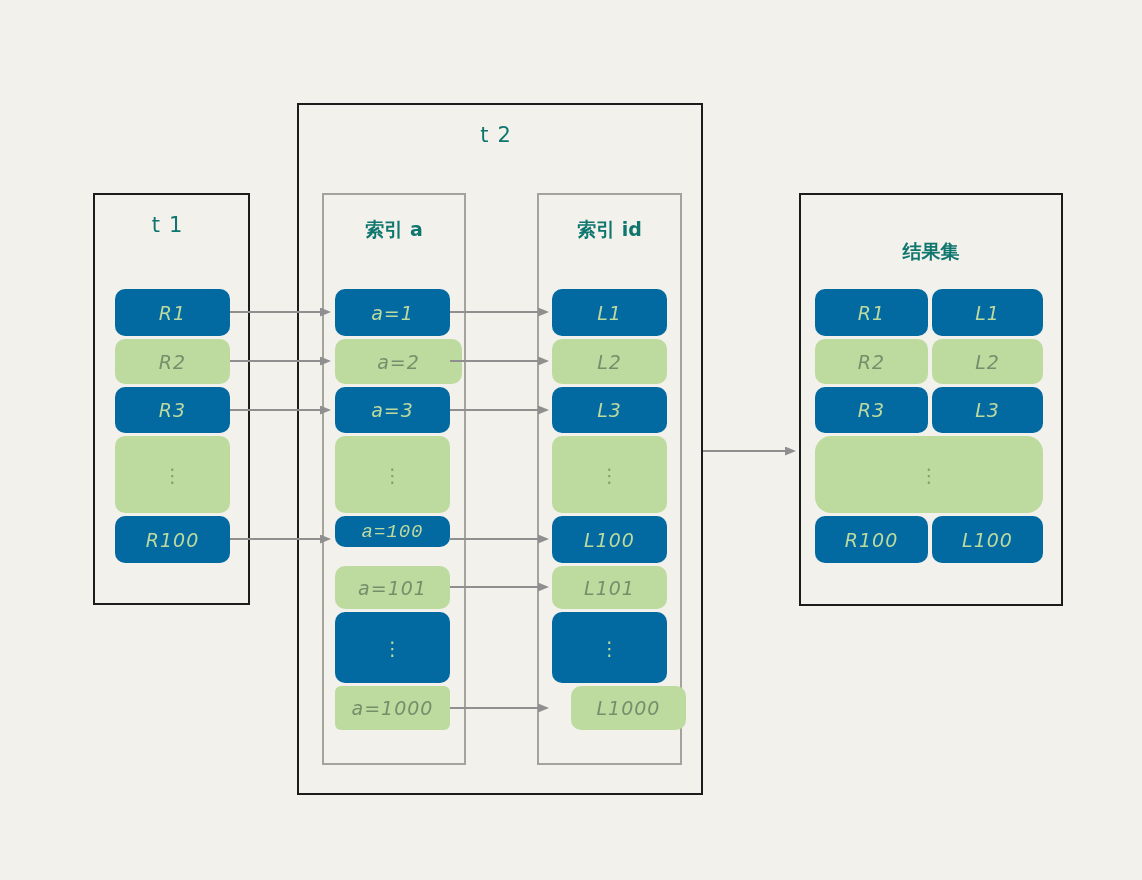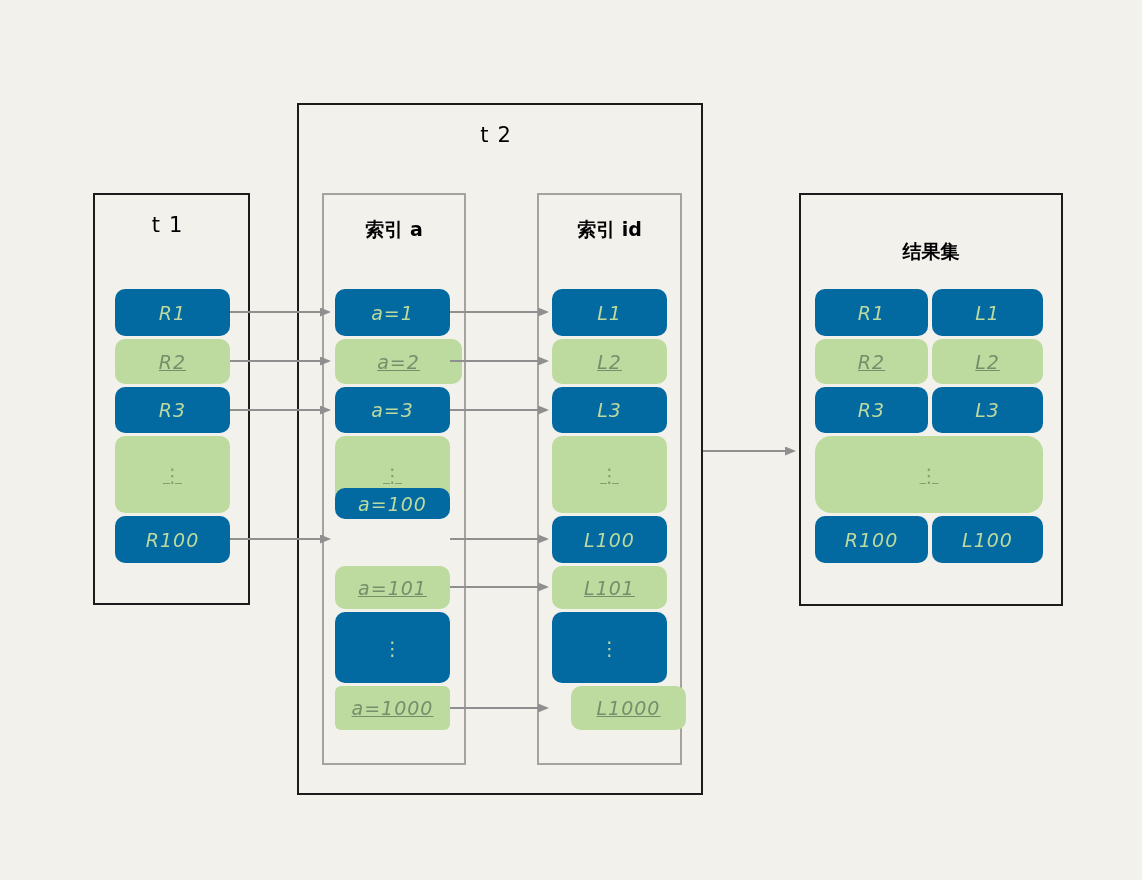--- a/index.html
+++ b/index.html
@@ -9,32 +9,32 @@
   }
   .frame{
     position:absolute;border:2px solid #1c1c1c;box-sizing:border-box;
     background:transparent;
   }
   .subframe{
     position:absolute;border:2px solid #a4a49c;box-sizing:border-box;
     background:transparent;
   }
   .frame-title,.subframe-title{
-    position:absolute;left:0;right:0;text-align:center;color:#000000;
+    position:absolute;left:0;right:0;text-align:center;color:#0f766e;
     font-size:21px;
   }
   .cjk-title{font-weight:600;font-size:19px;}
   .t-title{letter-spacing:9px;}
   .cell{
     position:absolute;border-radius:10px;box-sizing:border-box;
     display:flex;align-items:center;justify-content:center;
     font-style:italic;font-size:19px;letter-spacing:1px;
   }
   .cell.dark{background:#0369a1;color:#bcd99e;}
-  .cell.light{background:#bedb9f;color:#73906b;text-decoration:underline;}
+  .cell.light{background:#bedb9f;color:#73906b;}
   .cell.dots{font-style:normal;font-size:19px;letter-spacing:0;}
   .cell.dots.light{color:#7da171;}
   .cell.dots.dark{color:#bcd99e;}
   .wide{border-radius:16px;}
   svg.overlay{position:absolute;left:0;top:0;z-index:5;pointer-events:none;}
 </style>
 </head>
 <body>
 
 <div class="canvas">
@@ -80,21 +80,21 @@
     </div>
   <div class="cell light" style="left:335px;top:339px;width:127px;height:45px;">
       <span>a=2</span>
     </div>
   <div class="cell dark" style="left:335px;top:387px;width:115px;height:46px;">
       <span>a=3</span>
     </div>
   <div class="cell light dots" style="left:335px;top:436px;width:115px;height:77px;">
       <span>⋮</span>
     </div>
-  <div class="cell dark" style="left:335px;top:488px;width:115px;height:31px;">
+  <div class="cell dark" style="left:335px;top:516px;width:115px;height:31px;font-family:Liberation Mono, monospace;">
       <span>a=100</span>
     </div>
   <div class="cell light" style="left:335px;top:566px;width:115px;height:43px;">
       <span>a=101</span>
     </div>
   <div class="cell dark dots" style="left:335px;top:612px;width:115px;height:71px;">
       <span>⋮</span>
     </div>
   <div class="cell light" style="left:335px;top:686px;width:115px;height:44px;border-radius:6px;">
       <span>a=1000</span>

